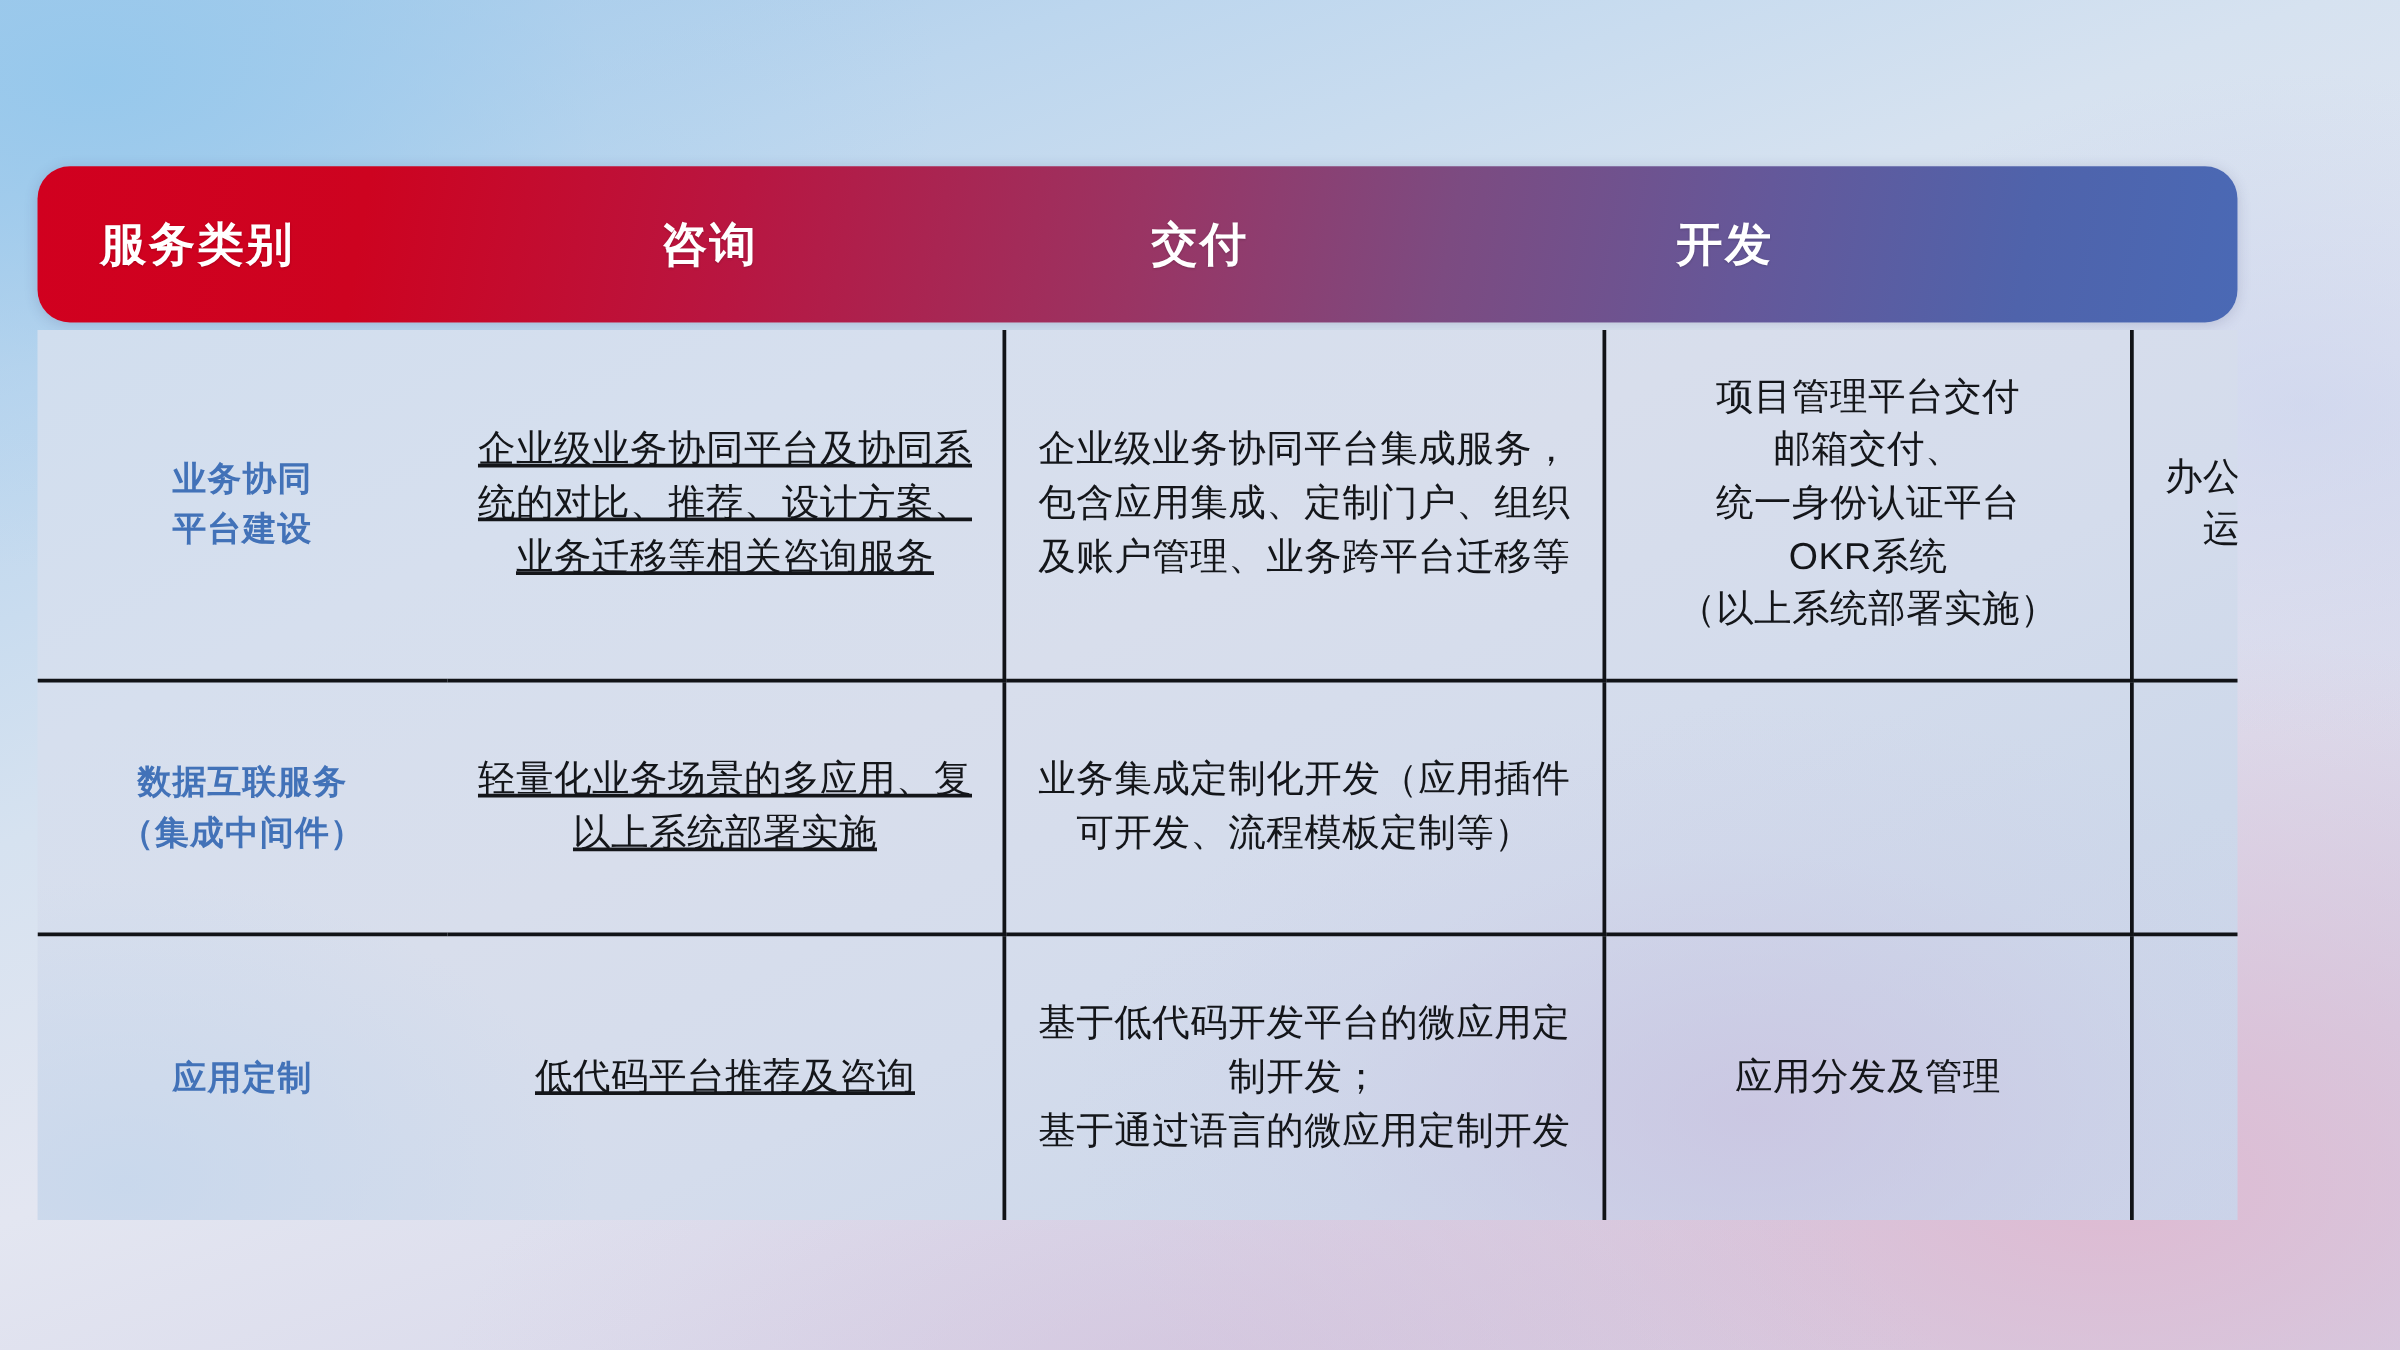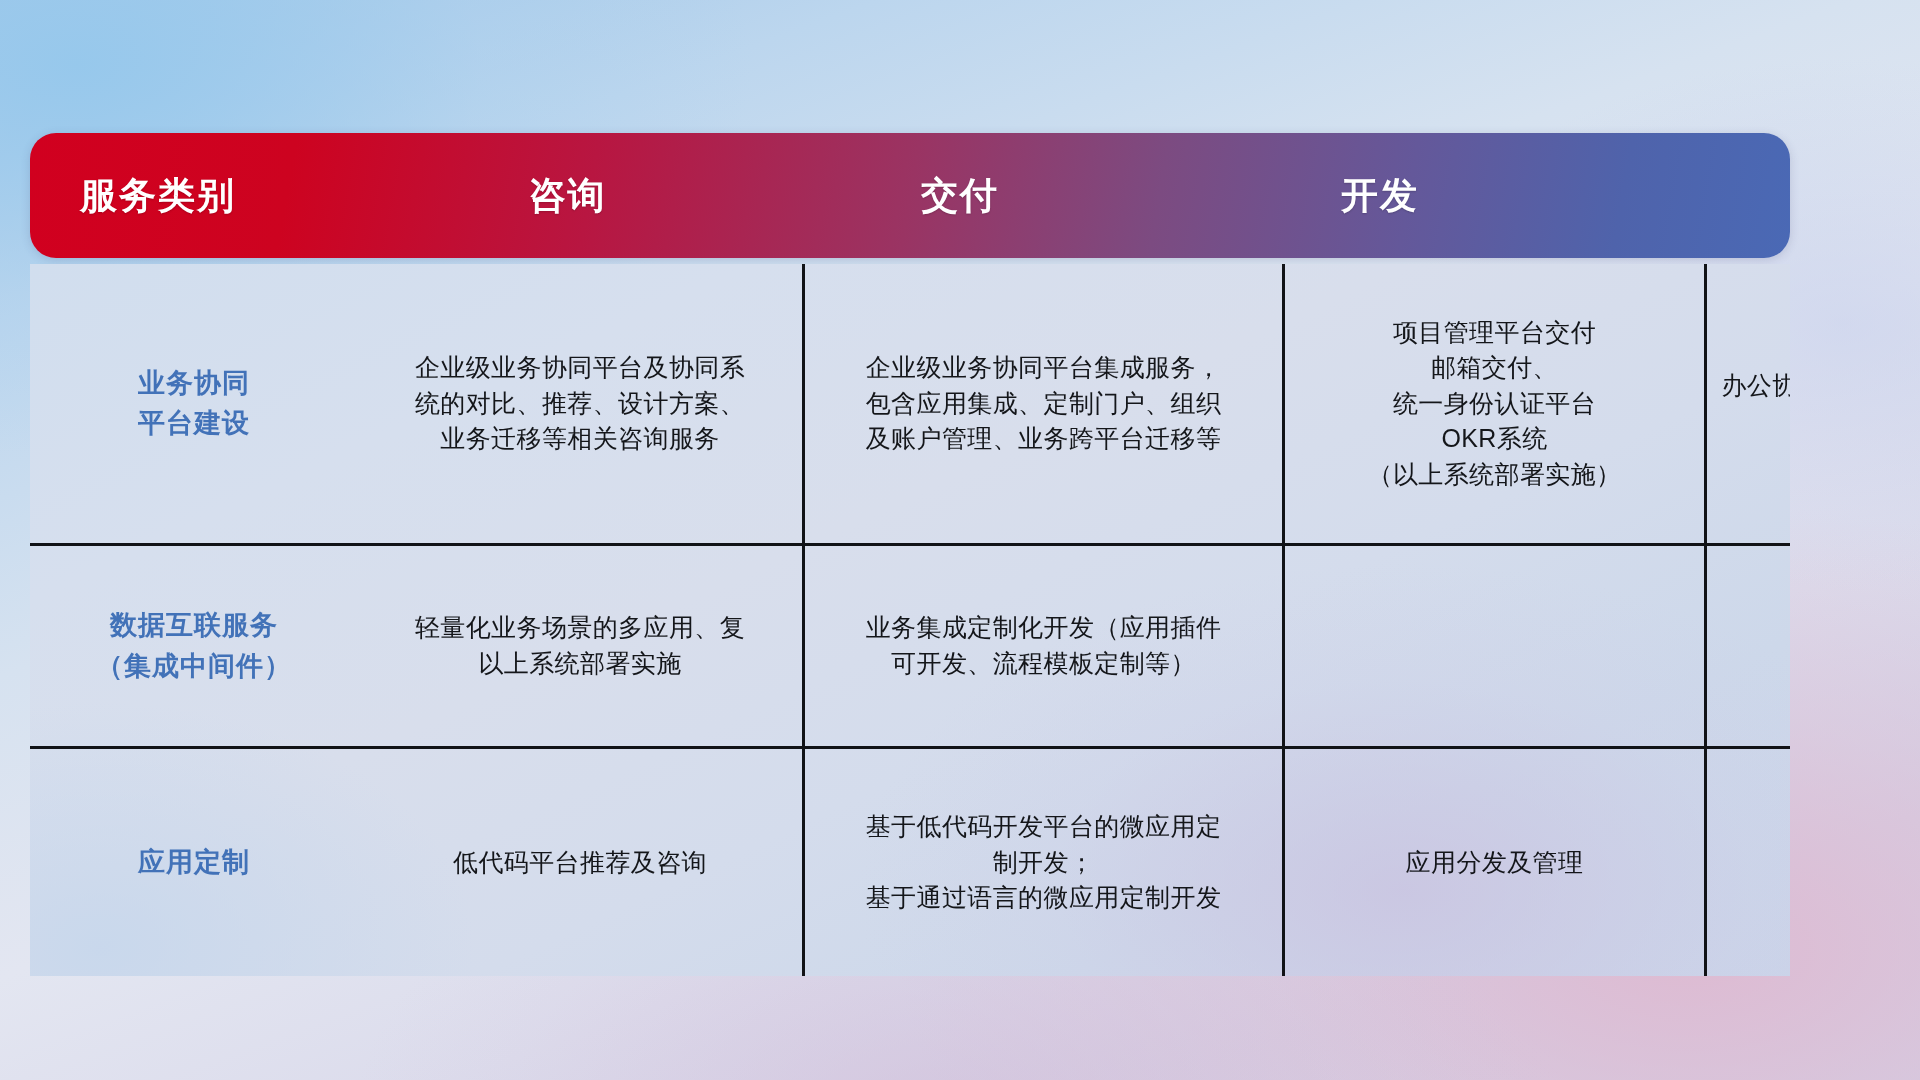--- a/index.html
+++ b/index.html
@@ -69,32 +69,32 @@
 
   table.grid{
     position:relative;z-index:3;
     border-collapse:collapse;width:1760px;height:712px;table-layout:fixed;
   }
   table.grid td{
     border-right:3px solid #111317;
     border-bottom:3px solid #111317;
     vertical-align:middle;text-align:center;
     padding:6px 14px;
-    color:#14161a;font-size:25px;line-height:1.42;
+    color:#14161a;font-size:30px;line-height:1.42;
     letter-spacing:.4px;
   }
   table.grid tr:last-child td{border-bottom:none;}
   table.grid td:last-child{border-right:none;}
   table.grid td.cat{
     border-right:none;
     color:#4272b8;font-weight:bold;font-size:27px;line-height:1.5;
     letter-spacing:1px;
   }
   .c0{width:300px;}
-  .c1{width:416px;}
+  .c1{width:416px;text-decoration:underline;}
   .c2{width:449px;}
   .c3{width:391px;}
   .c4{width:204px;}
   tr.r0{height:280px;}
   tr.r1{height:203px;}
   tr.r2{height:229px;}
   .cellTxt{display:block;white-space:pre-line;}
 </style>
 </head>
 <body>

